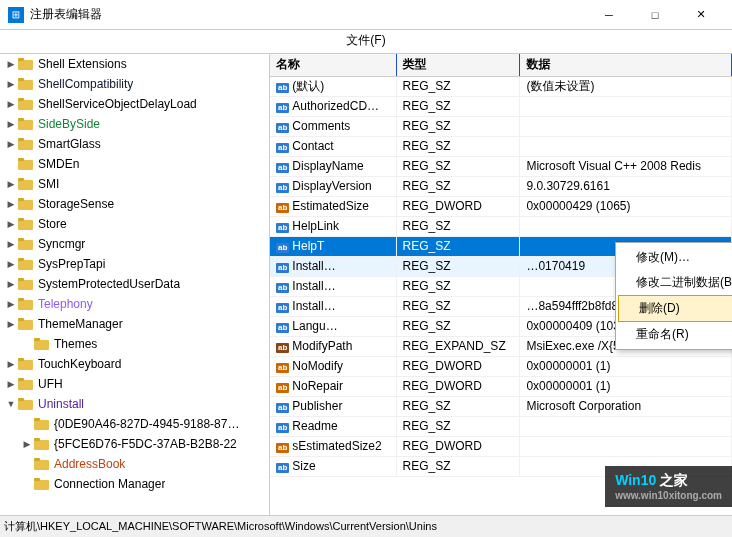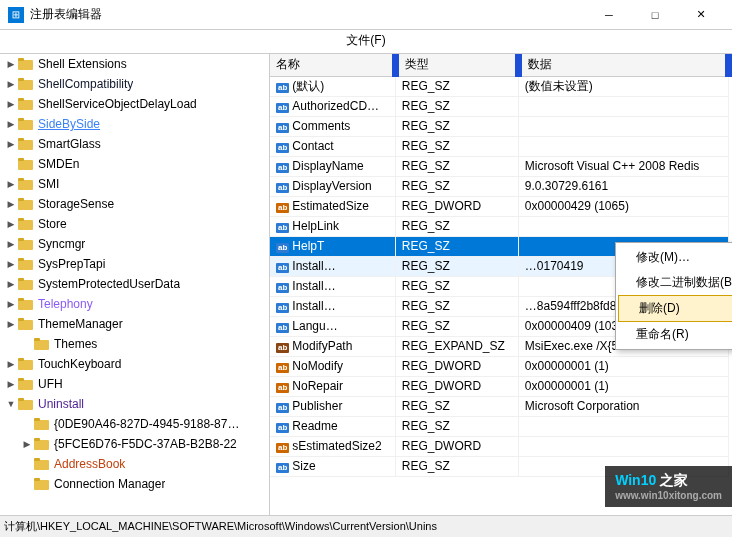--- a/index.html
+++ b/index.html
@@ -129,24 +129,24 @@
       position: relative;
     }
 
     .reg-table {
       width: 100%;
       border-collapse: collapse;
     }
     .reg-table th {
       background: #f5f5f5;
       border-bottom: 1px solid #ccc;
-      border-right: 7px solid #1d4ed8;
+      border-right: 1px solid #1d4ed8;
       padding: 2px 6px;
       text-align: left;
-      font-weight: normal;
+      font-weight: bold;
       font-size: 12px;
       position: sticky;
       top: 0;
       z-index: 1;
       height: 22px;
     }
     .reg-table td {
       border-bottom: 1px solid #f0f0f0;
       border-right: 1px solid #f0f0f0;
       padding: 1px 6px;
@@ -295,21 +295,21 @@
         <span style="color: rgb(0, 0, 0); overflow: hidden; text-overflow: ellipsis; white-space: nowrap; max-width: 200px; display: inline-block; vertical-align: middle;">ShellServiceObjectDelayLoad</span>
       </div>
       <div class="tree-item" style="padding-left: 4px;">
         <span class="expand-btn" style="font-size: 9px; color: rgb(85, 85, 85);">▶</span>
         <span class="folder-icon">
           <svg width="16" height="14" viewBox="0 0 16 14">
             <rect x="0" y="3" width="15" height="10" rx="1" fill="#e8c04a"></rect>
             <rect x="0" y="1" width="6" height="3" rx="1" fill="#d4a820"></rect>
           </svg>
         </span>
-        <span style="color: #3b82f6; overflow: hidden; text-overflow: ellipsis; white-space: nowrap; max-width: 200px; display: inline-block; vertical-align: middle; text-decoration: underline;">SideBySide</span>
+        <span style="color: #15803d; overflow: hidden; text-overflow: ellipsis; white-space: nowrap; max-width: 200px; display: inline-block; vertical-align: middle;">SideBySide</span>
       </div>
       <div class="tree-item" style="padding-left: 4px;">
         <span class="expand-btn" style="font-size: 9px; color: rgb(85, 85, 85);">▶</span>
         <span class="folder-icon">
           <svg width="16" height="14" viewBox="0 0 16 14">
             <rect x="0" y="3" width="15" height="10" rx="1" fill="#e8c04a"></rect>
             <rect x="0" y="1" width="6" height="3" rx="1" fill="#d4a820"></rect>
           </svg>
         </span>
         <span style="color: rgb(0, 0, 0); overflow: hidden; text-overflow: ellipsis; white-space: nowrap; max-width: 200px; display: inline-block; vertical-align: middle;">SmartGlass</span>

